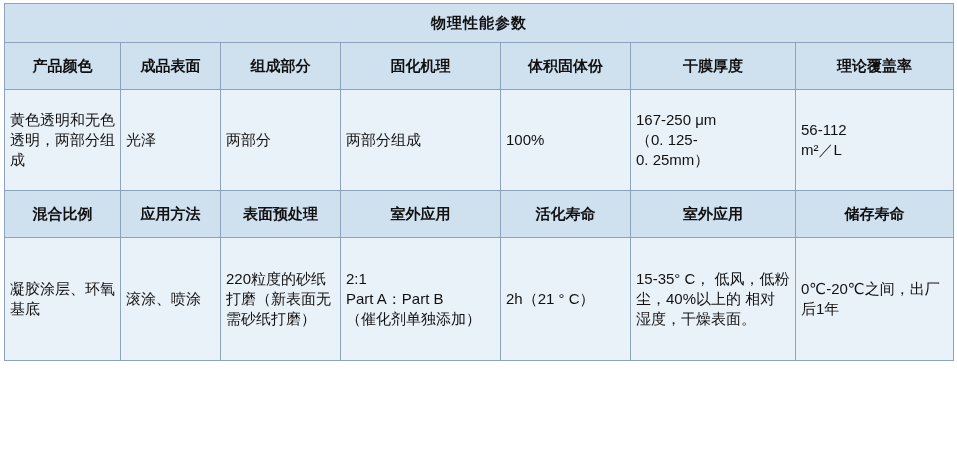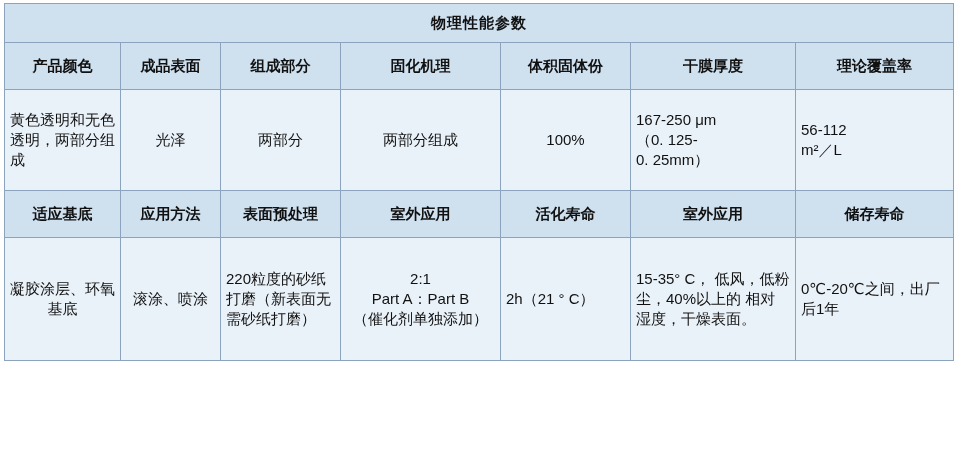--- a/index.html
+++ b/index.html
@@ -49,21 +49,20 @@
     font-weight: bold;
     font-size: 16px;
     height: 42px;
     margin-left: 20px;
   }
   .cell {
     background: #eaf2f9;
     height: 96px;
   }
   .cell.center {
-    text-align: center;
   }
   .cell.left {
     text-align: left;
   }
   .cell.tall {
     height: 118px;
     vertical-align: middle;
   }
   .nowrap-sm {
     font-size: 14px;
@@ -109,21 +108,21 @@
           <span class="sub">167-250 μm</span>
           <span class="sub">（0. 125-</span>
           <span class="sub">0. 25mm）</span>
         </td>
         <td class="cell left">
           <span class="sub">56-112</span>
           <span class="sub">m²／L</span>
         </td>
       </tr>
       <tr>
-        <td class="hdr">适应基底</td>
+        <td class="hdr">混合比例</td>
         <td class="hdr">应用方法</td>
         <td class="hdr">表面预处理</td>
         <td class="hdr">室外应用</td>
         <td class="hdr">活化寿命</td>
         <td class="hdr">室外应用</td>
         <td class="hdr">储存寿命</td>
       </tr>
       <tr>
         <td class="cell tall center">凝胶涂层、环氧基底</td>
         <td class="cell tall center">滚涂、喷涂</td>

